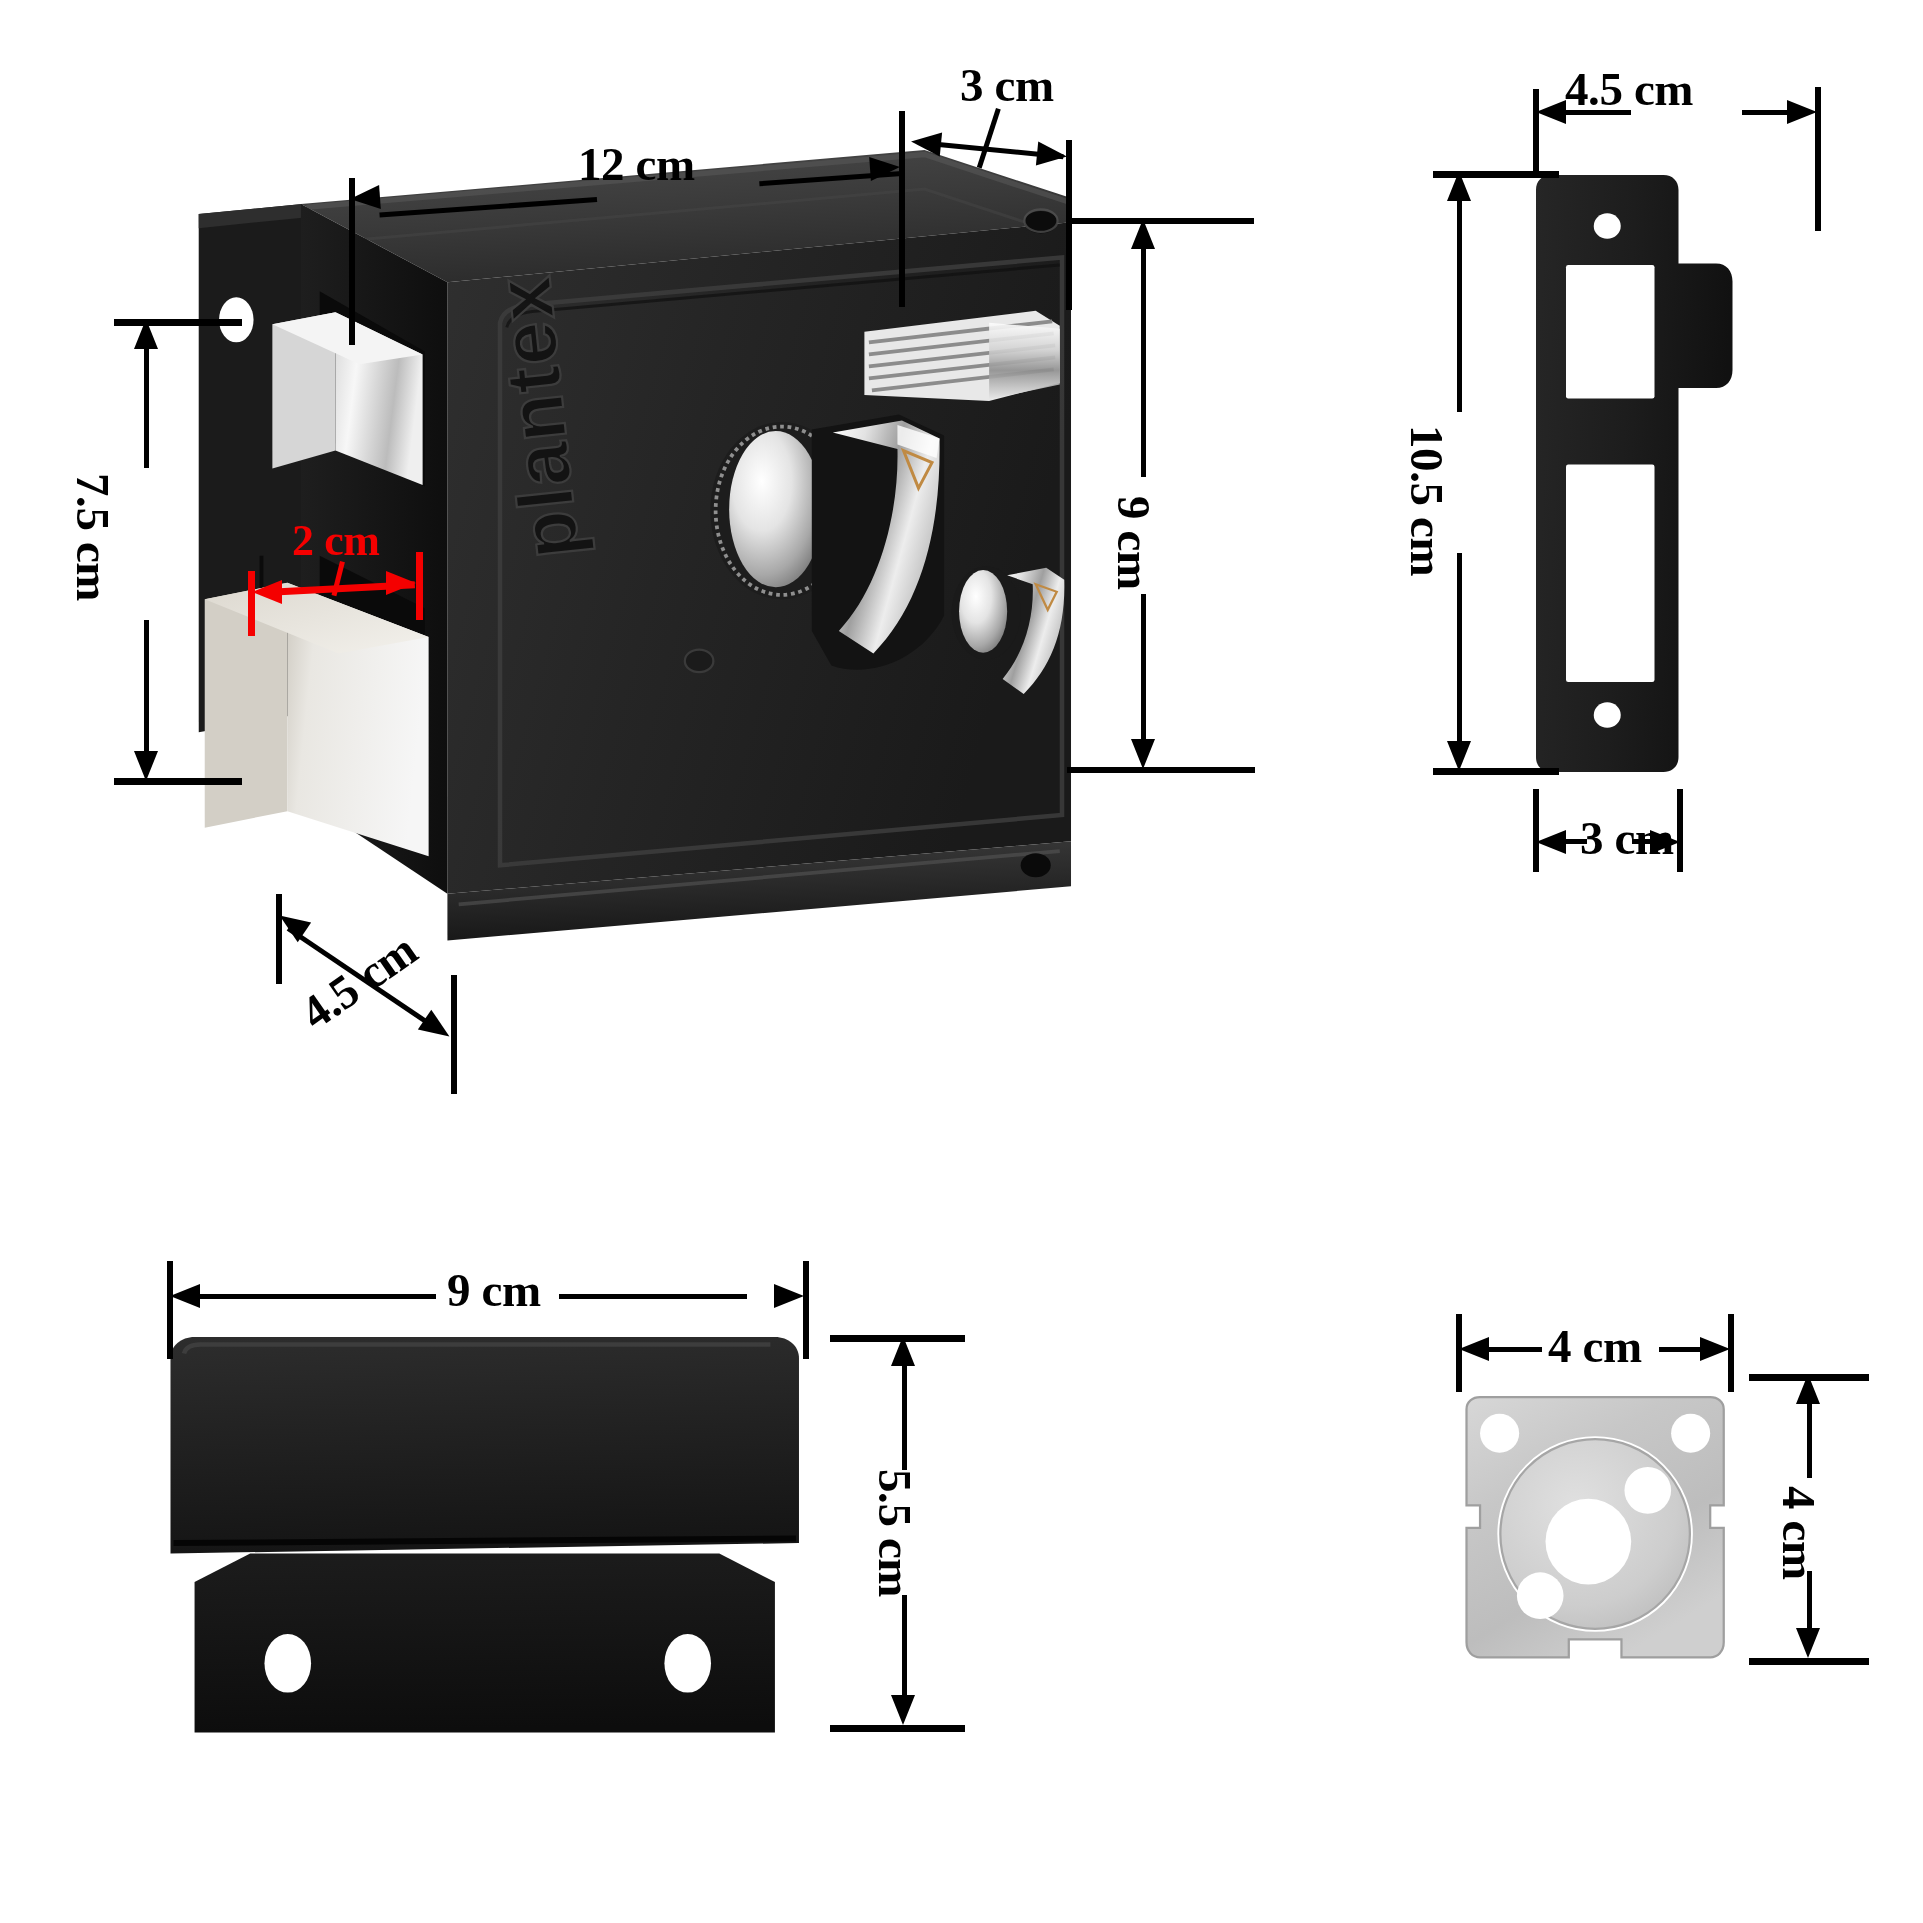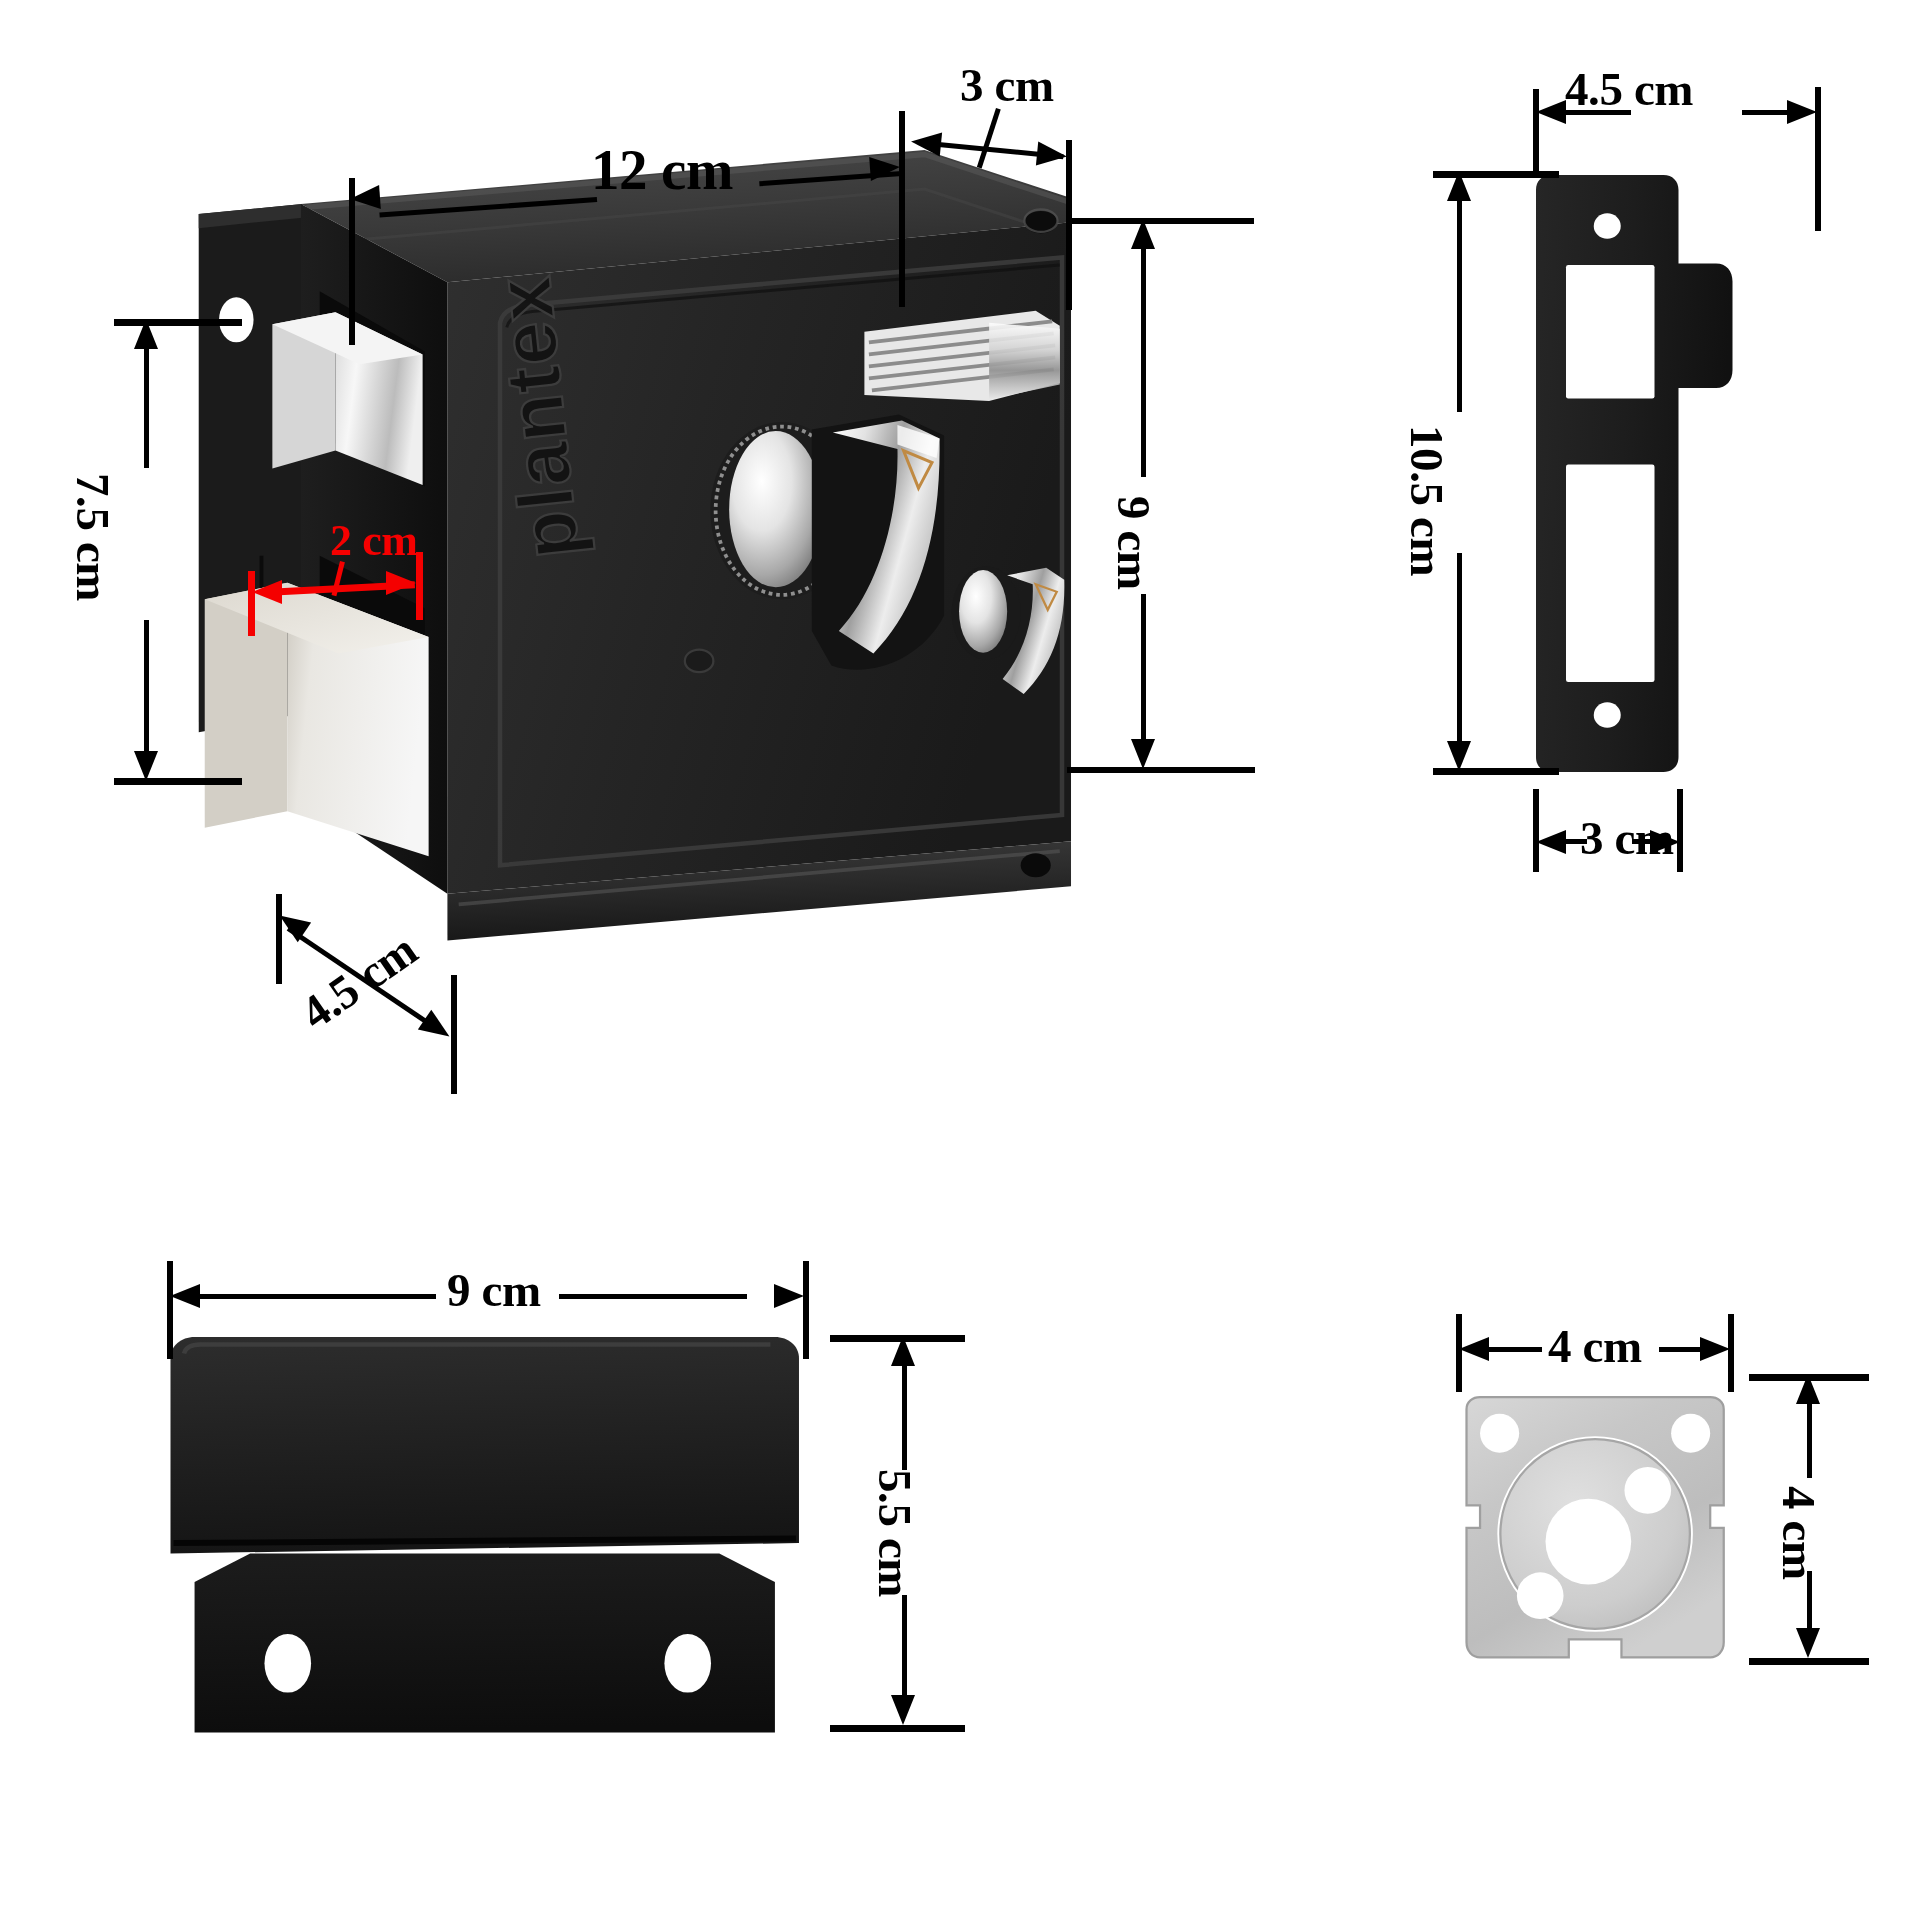--- a/index.html
+++ b/index.html
@@ -4,21 +4,21 @@
 <style>
   html,body{margin:0;padding:0;background:#ffffff;}
   body{width:1924px;height:1924px;position:relative;overflow:hidden;
        font-family:"Liberation Serif","DejaVu Serif",serif;}
 
   .stage{position:absolute;inset:0;}
 
   
   .dimlabel{position:absolute;font-weight:bold;color:#000;white-space:nowrap;
             letter-spacing:-0.4px;line-height:1;}
-  .dimlabel.red{color:#f50000;margin-left:38px;}
+  .dimlabel.red{color:#f50000;}
 
   .ext{position:absolute;background:#000;}       
   .ext.red{background:#f50000;}
 
   .dimline{position:absolute;background:#000;height:5.3px;}
   .dimline.red{background:#f50000;height:6.8px;}
   .dimline.v{width:5.3px;height:auto;}
 
   
   .ah{position:absolute;width:0;height:0;}
@@ -185,21 +185,21 @@
 
       <g>
         <ellipse cx="1062" cy="636" rx="46" ry="62" fill="#1a1a1a"></ellipse>
         <ellipse cx="1058" cy="634" rx="32" ry="55" fill="url(#gKnob)"></ellipse>
         <path d="M 1090,586 L 1142,576 L 1166,592 C 1168,660 1148,708 1112,744 L 1084,724 C 1114,688 1126,640 1124,598 Z" fill="url(#gChrome)"></path>
         <path d="M 1128,598 L 1156,608 L 1144,632 Z" fill="none" stroke="#c08a43" stroke-width="3"></path>
       </g>
     </svg>
   </div>
 
-  <div class="dimlabel" style="left:591px;top:141px;font-size:57px;">12 cm</div>
+  <div class="dimlabel" style="left:578px;top:141px;font-size:47px;">12 cm</div>
   <div class="ext" style="left:349px;top:178px;width:6px;height:167px;"></div>
   <div class="ext" style="left:899px;top:149px;width:6px;height:158px;"></div>
   <div class="dimline" style="left:379px;top:197px;width:218px;transform:rotate(-4.1deg);transform-origin:right center;"></div>
   <div class="dimline" style="left:759px;top:171px;width:143px;transform:rotate(-4.1deg);transform-origin:right center;"></div>
   <div class="ah left" style="left:350px;top:186px;transform:rotate(-4.1deg);"></div>
   <div class="ah right" style="left:870px;top:156px;transform:rotate(-4.1deg);"></div>
 
   <div class="dimlabel" style="left:960px;top:62px;font-size:47px;">3 cm</div>
   <div class="ext" style="left:899px;top:111px;width:6px;height:194px;"></div>
   <div class="ext" style="left:1066px;top:140px;width:6px;height:170px;"></div>

